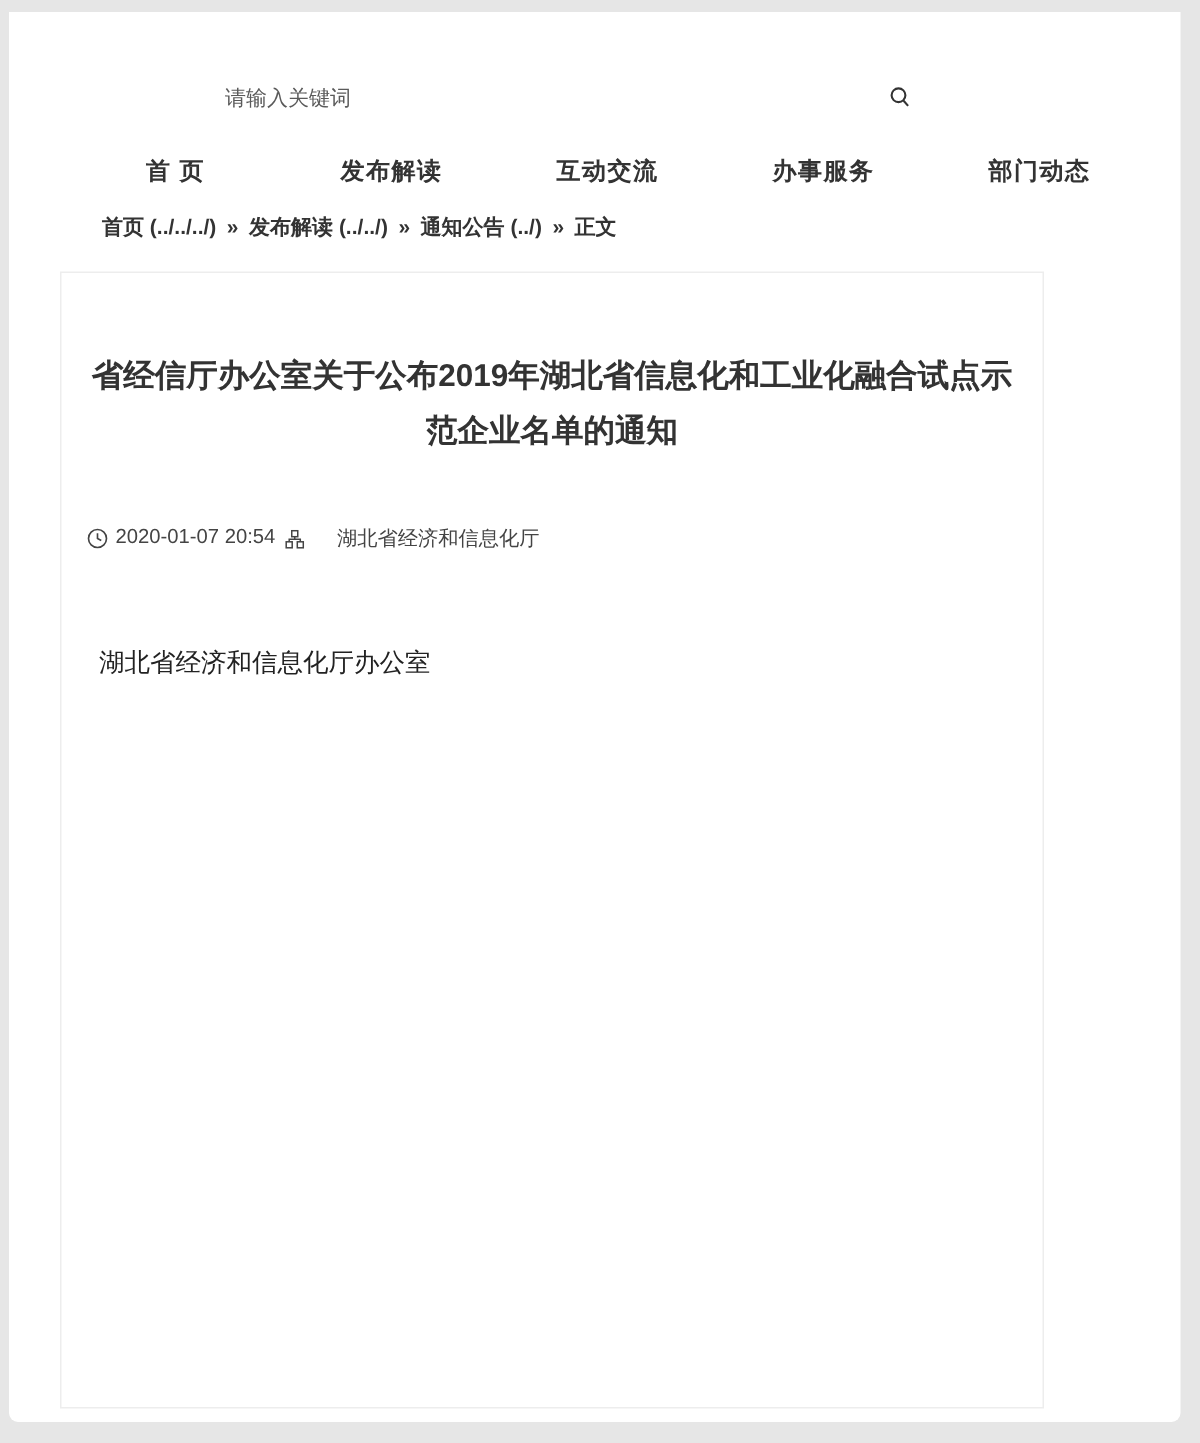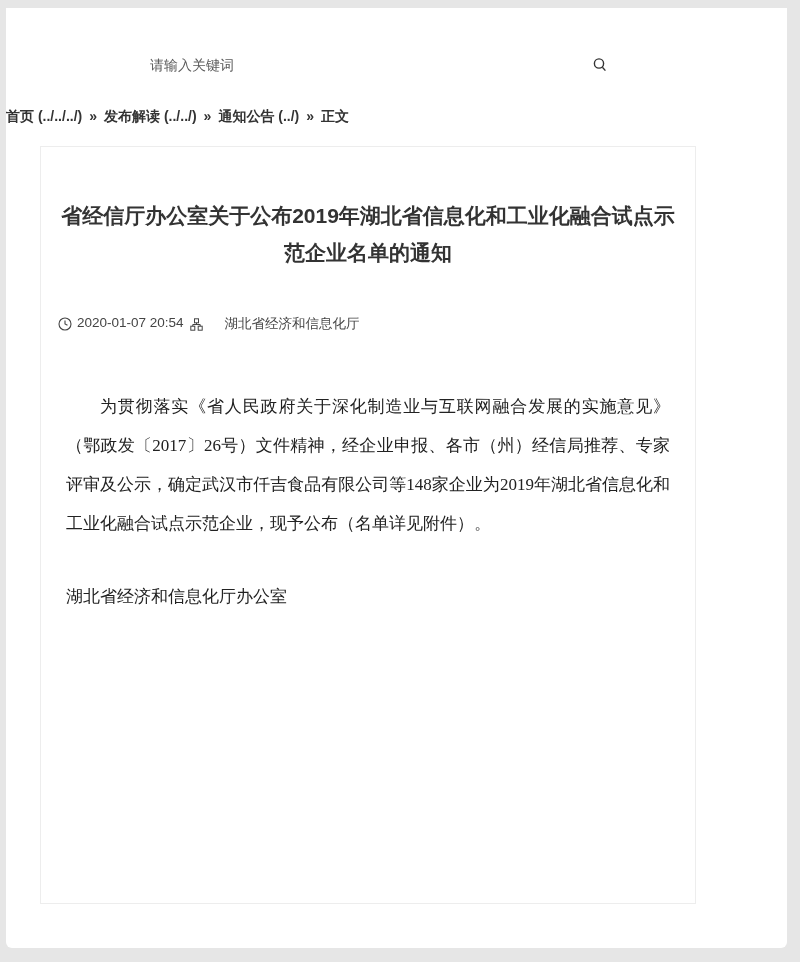--- a/index.html
+++ b/index.html
@@ -56,21 +56,22 @@
     text-align: center;
     font-size: 16px;
     font-weight: bold;
     color: #333;
     text-decoration: none;
     cursor: pointer;
     letter-spacing: 1px;
   }
   
   .breadcrumb {
-    margin-top: 30px;
+    margin-top: 18px;
+    padding-left: 62px;
     font-size: 14px;
     font-weight: bold;
     color: #333;
   }
   .breadcrumb a {
     color: #333;
     text-decoration: none;
     cursor: pointer;
   }
   .crumb-sep {
@@ -143,20 +144,27 @@
     <button class="search-btn">
       <span>
         <svg width="16" height="16" viewBox="0 0 16 16">
           <circle cx="7" cy="6.5" r="4.6" fill="none" stroke="#333" stroke-width="1.4"></circle>
           <line x1="10.4" y1="10.2" x2="13.4" y2="13.6" stroke="#333" stroke-width="1.4"></line>
         </svg>
       </span>
     </button>
   </div>
 
+  <nav class="main-nav">
+    <a class="nav-item">首 页</a>
+    <a class="nav-item">发布解读</a>
+    <a class="nav-item">互动交流</a>
+    <a class="nav-item">办事服务</a>
+    <a class="nav-item">部门动态</a>
+  </nav>
 
   <div class="breadcrumb">
     <a>首页 (../../../)</a><span class="crumb-sep">»</span><a>发布解读 (../../)</a><span class="crumb-sep">»</span><a>通知公告 (../)</a><span class="crumb-sep">»</span><span>正文</span>
   </div>
 
   <article class="article-box">
 
     <h1 class="article-title">省经信厅办公室关于公布2019年湖北省信息化和工业化融合试点示范企业名单的通知</h1>
 
     <div class="article-meta">
@@ -173,21 +181,20 @@
           <rect x="0.8" y="8.2" width="4" height="4" fill="none" stroke="#444" stroke-width="1"></rect>
           <rect x="8.2" y="8.2" width="4" height="4" fill="none" stroke="#444" stroke-width="1"></rect>
           <polyline points="2.8,8.2 2.8,6.5 10.2,6.5 10.2,8.2" fill="none" stroke="#444" stroke-width="1"></polyline>
           <line x1="6.5" y1="4.8" x2="6.5" y2="6.5" stroke="#444" stroke-width="1"></line>
         </svg>
       </span>
       <span class="src">湖北省经济和信息化厅</span>
     </div>
 
     <div class="article-body">
-      <p class="para-indent">为贯彻落实《省人民政府关于深化制造业与互联网融合发展的实施意见》（鄂政发〔2017〕26号）文件精神，经企业申报、各市（州）经信局推荐、专家评审及公示，确定武汉市仟吉食品有限公司等148家企业为2019年湖北省信息化和工业化融合试点示范企业，现予公布（名单详见附件）。</p>
 
 
       <div class="signature-block">
         <div>湖北省经济和信息化厅办公室</div>
 
       </div>
     </div>
 
   </article>
 

